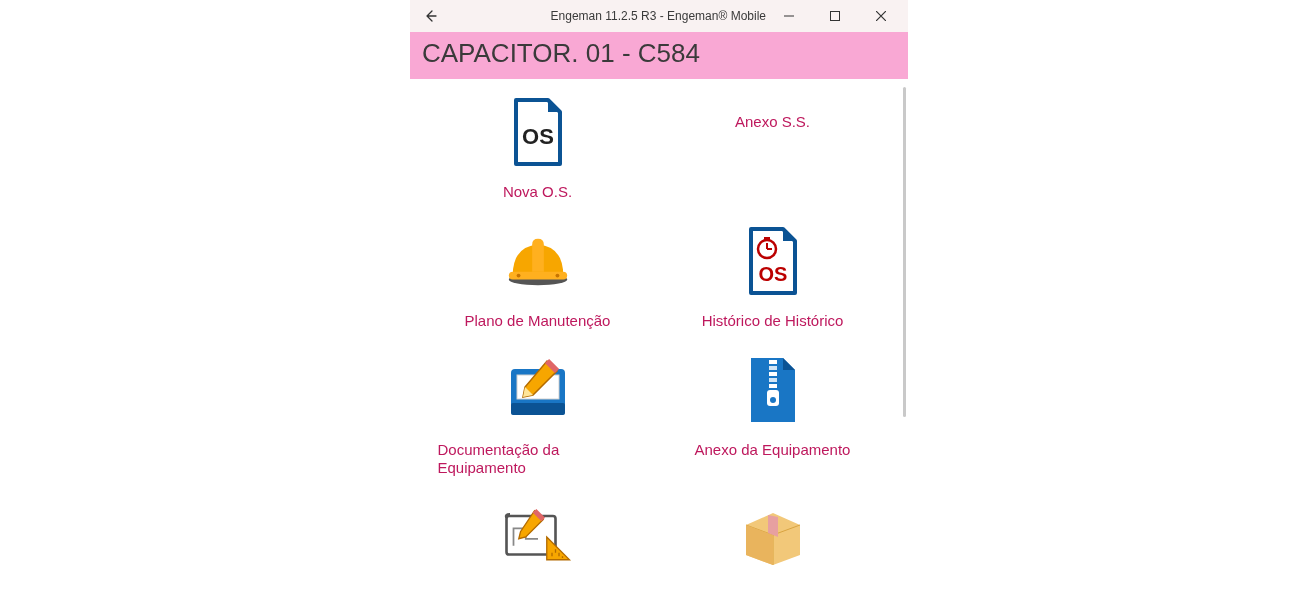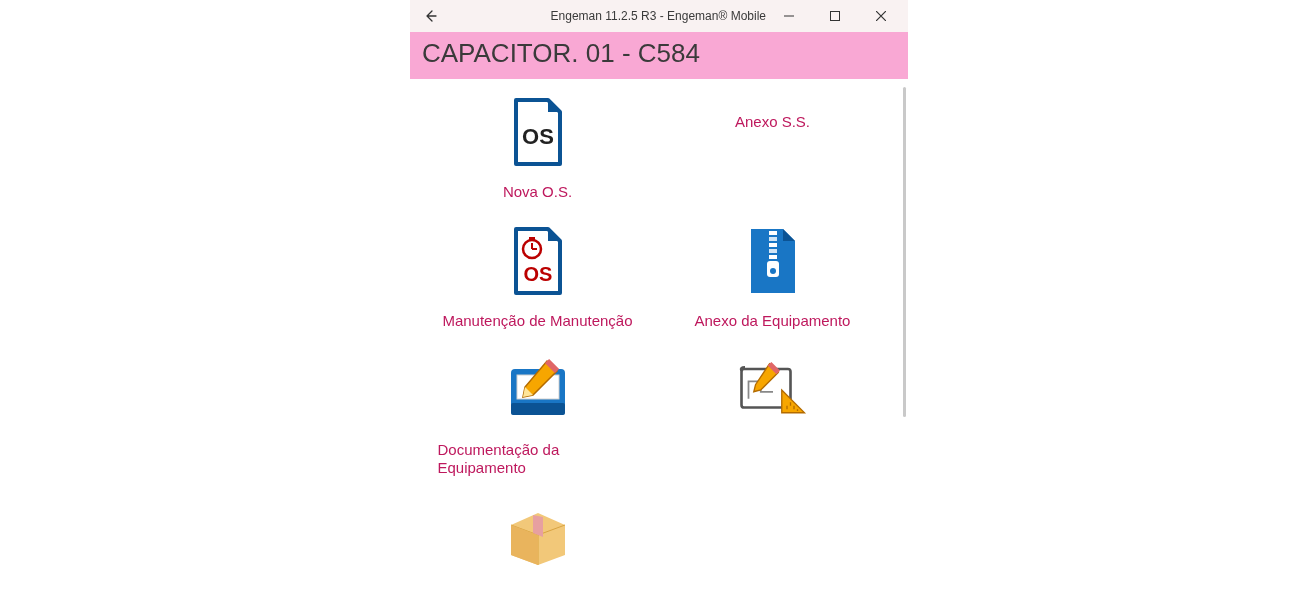--- a/index.html
+++ b/index.html
@@ -156,33 +156,61 @@
               <text x="28" y="46" text-anchor="middle" font-family="Arial" font-size="22" font-weight="bold" fill="#222">OS</text>
             </svg>
           </div>
           <div class="lbl">Nova O.S.</div>
         </div>
 
         <div class="tile">
           <div class="lbl">Anexo S.S.</div>
         </div>
 
+        <div class="tile">
+          <div class="icon-box">
+            <svg width="72" height="58" viewBox="0 0 72 58">
+              <ellipse cx="36" cy="48" rx="30" ry="6" fill="#555"></ellipse>
+              <path d="M10 44 Q10 14 36 12 Q62 14 62 44 Z" fill="#f7a600"></path>
+              <path d="M30 12 Q30 6 36 6 Q42 6 42 12 V40 H30 Z" fill="#ffb01f"></path>
+              <rect x="6" y="40" width="60" height="8" rx="4" fill="#ffb01f"></rect>
+              <circle cx="16" cy="44" r="2" fill="#c77400"></circle>
+              <circle cx="56" cy="44" r="2" fill="#c77400"></circle>
+            </svg>
+          </div>
+          <div class="lbl">Plano de Manutenção</div>
+        </div>
 
         <div class="tile">
           <div class="icon-box">
             <svg width="56" height="68" viewBox="0 0 56 68">
               <path d="M6 2 H38 L50 14 V66 H6 Z" fill="#fff" stroke="#0b5394" stroke-width="4" stroke-linejoin="round"></path>
               <path d="M38 2 V14 H50 Z" fill="#0b5394"></path>
               <circle cx="22" cy="22" r="9" fill="#fff" stroke="#b00" stroke-width="2.5"></circle>
               <rect x="19" y="10" width="6" height="3" fill="#b00"></rect>
               <path d="M22 22 V16 M22 22 H27" stroke="#b00" stroke-width="2"></path>
               <text x="28" y="54" text-anchor="middle" font-family="Arial" font-size="20" font-weight="bold" fill="#b00">OS</text>
             </svg>
           </div>
-          <div class="lbl">Manutenção de Manutenção</div>
+          <div class="lbl">Histórico de Histórico</div>
+        </div>
+
+        <div class="tile">
+          <div class="icon-box">
+            <svg width="70" height="66" viewBox="0 0 70 66">
+              <rect x="8" y="12" width="54" height="46" rx="4" fill="#1976c5"></rect>
+              <rect x="8" y="46" width="54" height="12" rx="2" fill="#0b5394"></rect>
+              <rect x="14" y="18" width="42" height="24" fill="#fff"></rect>
+              <rect x="14" y="18" width="42" height="24" fill="none" stroke="#d0d0d0"></rect>
+              <path d="M44 4 L54 14 L30 38 L20 40 L22 30 Z" fill="#f7a600" stroke="#b36b00" stroke-width="1.5"></path>
+              <path d="M44 4 L54 14" stroke="#e06666" stroke-width="6"></path>
+              <path d="M22 30 L20 40 L30 38 Z" fill="#ffe599"></path>
+            </svg>
+          </div>
+          <div class="lbl">Documentação da Equipamento</div>
         </div>
 
         <div class="tile">
           <div class="icon-box">
             <svg width="56" height="68" viewBox="0 0 56 68">
               <path d="M6 2 H38 L50 14 V66 H6 Z" fill="#1976c5"></path>
               <path d="M38 2 V14 H50 Z" fill="#0b5394"></path>
               <rect x="24" y="4" width="8" height="4" fill="#fff"></rect>
               <rect x="24" y="10" width="8" height="4" fill="#d0e4f5"></rect>
               <rect x="24" y="16" width="8" height="4" fill="#fff"></rect>
@@ -190,35 +218,20 @@
               <rect x="24" y="28" width="8" height="4" fill="#fff"></rect>
               <rect x="22" y="34" width="12" height="16" rx="3" fill="#fff"></rect>
               <circle cx="28" cy="44" r="3" fill="#1976c5"></circle>
             </svg>
           </div>
           <div class="lbl">Anexo da Equipamento</div>
         </div>
 
         <div class="tile">
           <div class="icon-box">
-            <svg width="70" height="66" viewBox="0 0 70 66">
-              <rect x="8" y="12" width="54" height="46" rx="4" fill="#1976c5"></rect>
-              <rect x="8" y="46" width="54" height="12" rx="2" fill="#0b5394"></rect>
-              <rect x="14" y="18" width="42" height="24" fill="#fff"></rect>
-              <rect x="14" y="18" width="42" height="24" fill="none" stroke="#d0d0d0"></rect>
-              <path d="M44 4 L54 14 L30 38 L20 40 L22 30 Z" fill="#f7a600" stroke="#b36b00" stroke-width="1.5"></path>
-              <path d="M44 4 L54 14" stroke="#e06666" stroke-width="6"></path>
-              <path d="M22 30 L20 40 L30 38 Z" fill="#ffe599"></path>
-            </svg>
-          </div>
-          <div class="lbl">Documentação da Equipamento</div>
-        </div>
-
-        <div class="tile">
-          <div class="icon-box">
             <svg width="80" height="60" viewBox="0 0 80 60">
               <rect x="4" y="6" width="56" height="44" rx="3" fill="#fff" stroke="#555" stroke-width="3"></rect>
               <path d="M4 8 Q2 4 8 4" fill="none" stroke="#555" stroke-width="3"></path>
               <path d="M12 40 L12 20 L26 20 M26 20 L26 32 L40 32" fill="none" stroke="#888" stroke-width="2"></path>
               <path d="M36 0 L46 10 L26 30 L18 32 L20 24 Z" fill="#f7a600" stroke="#b36b00" stroke-width="1.5"></path>
               <path d="M36 0 L46 10" stroke="#e06666" stroke-width="6"></path>
               <path d="M50 30 L76 56 L50 56 Z" fill="#f7a600" stroke="#b36b00" stroke-width="1.5"></path>
               <path d="M56 48 v4 M60 44 v4 M64 48 v4 M68 52 v2" stroke="#b36b00" stroke-width="1.5"></path>
             </svg>
           </div>

